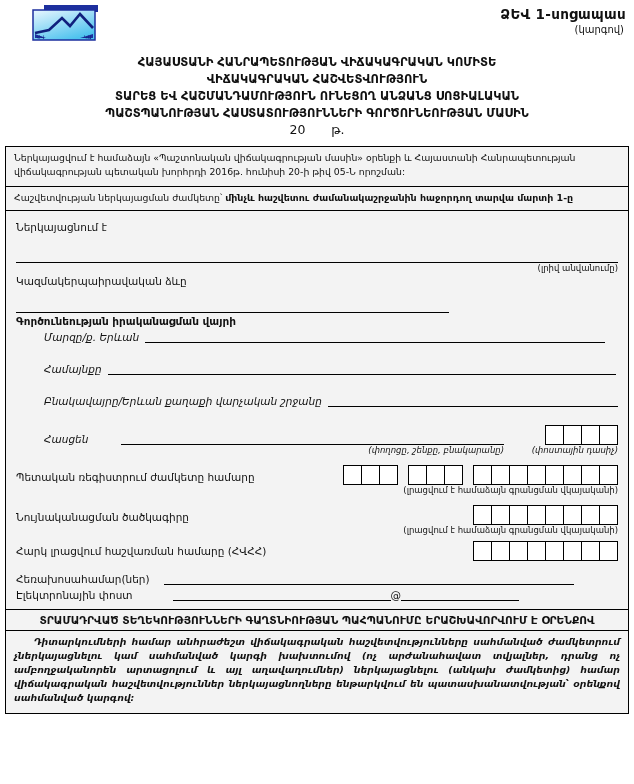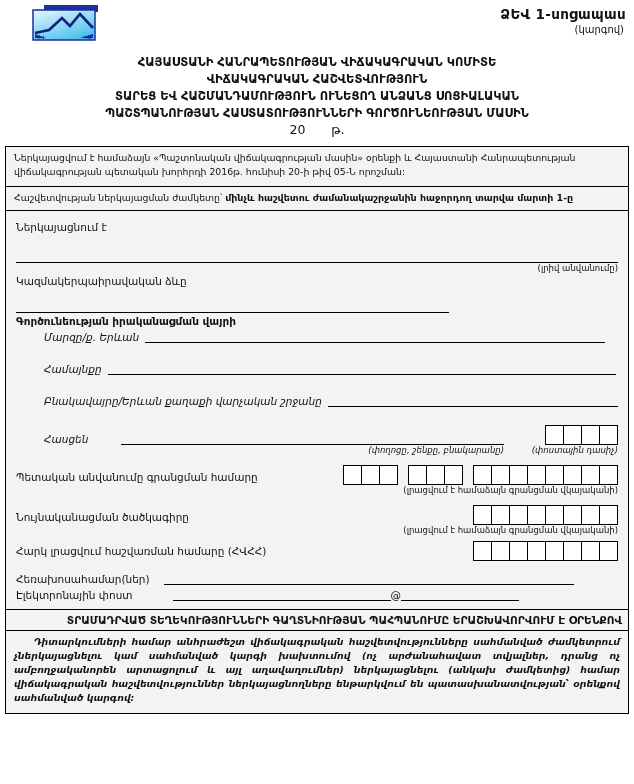--- a/index.html
+++ b/index.html
@@ -43,21 +43,21 @@
   .indent{margin-left:28px;}
 
   .cells{display:flex;}
   .cell{width:17px;height:18px;background:#fff;border:1px solid #000;margin-left:-1px;}
   .cells .cell:first-child{margin-left:0;}
   .cellgroups{display:flex;gap:10px;}
 
   .two-col{display:flex;justify-content:space-between;align-items:flex-end;}
   .right-col{text-align:right;}
 
-  .guarantee{padding:4px 6px;text-align:right;font-weight:bold;font-size:10.6px;}
+  .guarantee{padding:4px 6px;text-align:center;font-weight:bold;font-size:10.6px;}
   .liability{padding:4px 8px 8px 8px;font-size:9.4px;line-height:1.5;
              font-weight:bold;font-style:italic;text-align:justify;}
   .liability p{margin:0;text-indent:20px;}
 
   .mt6{margin-top:6px;} .mt10{margin-top:10px;} .mt14{margin-top:2px;}
   .mt18{margin-top:18px;}
 </style>
 </head>
 <body>
 
@@ -146,21 +146,21 @@
               <div class="cell"></div>
               <div class="cell"></div>
               <div class="cell"></div>
             </div>
           <div class="hint right it">(փոստային դասիչ)</div>
         </div>
       </div>
 
 
       <div class="two-col mt10">
-        <div class="lbl" style="padding-bottom:12px;">Պետական անվանումը գրանցման համարը</div>
+        <div class="lbl" style="padding-bottom:12px;">Պետական ռեգիստրում ժամկետը համարը</div>
         <div class="right-col">
           <div class="cellgroups">
             <div class="cells">
                 <div class="cell"></div>
                 <div class="cell"></div>
                 <div class="cell"></div>
               </div>
             <div class="cells">
                 <div class="cell"></div>
                 <div class="cell"></div>

